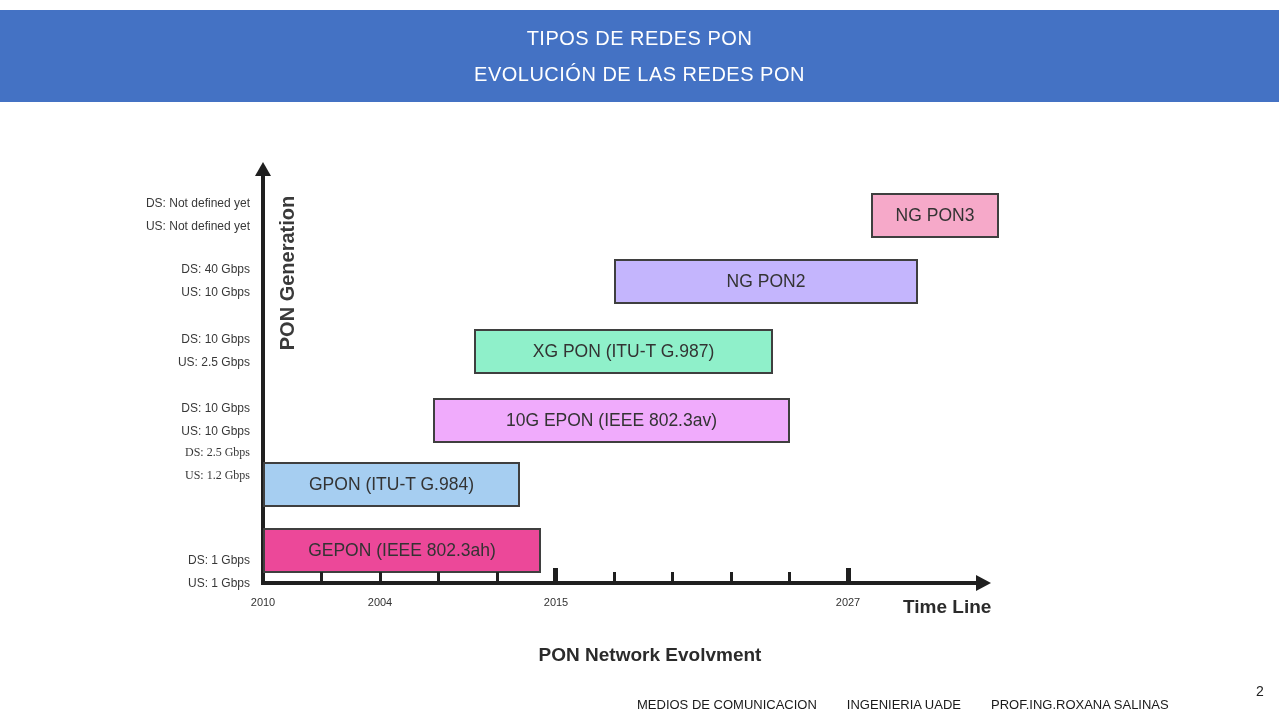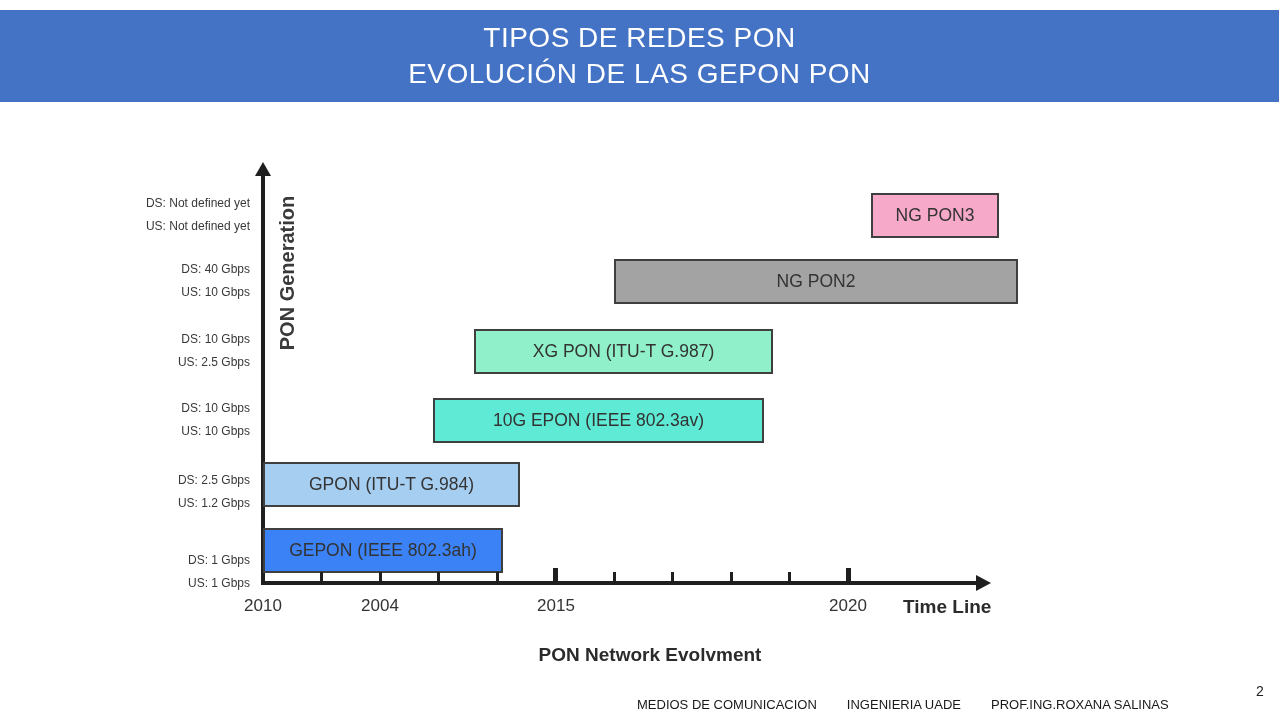--- a/index.html
+++ b/index.html
@@ -9,21 +9,21 @@
     font-family:"Liberation Sans", sans-serif;
     color:#333;
   }
   
   .banner{
     position:absolute;left:0;top:10px;width:1279px;height:92px;
     background:#4472C4;
     display:flex;flex-direction:column;align-items:center;justify-content:center;
   }
   .banner .line{
-    color:#ffffff;font-size:28px;font-weight:400;line-height:36px;
+    color:#ffffff;font-size:20px;font-weight:400;line-height:36px;
     letter-spacing:.5px;text-align:center;white-space:nowrap;
   }
   
   .axis{position:absolute;background:#1f1f1f;}
   #y-axis{left:261px;top:172px;width:4px;height:412px;}
   #x-axis{left:261px;top:581px;width:717px;height:4px;}
   .arrow-up{
     position:absolute;left:255px;top:162px;width:0;height:0;
     border-left:8px solid transparent;border-right:8px solid transparent;
     border-bottom:14px solid #1f1f1f;
@@ -45,21 +45,21 @@
   .caption{
     position:absolute;left:650px;top:644px;transform:translateX(-50%);
     font-size:19px;font-weight:700;color:#2b2b2b;white-space:nowrap;
   }
   
   .tick{position:absolute;background:#1f1f1f;}
   .tick.minor{width:3px;height:9px;top:572px;}
   .tick.major{width:5px;height:13px;top:568px;}
   .tick-label{
     position:absolute;top:596px;transform:translateX(-50%);
-    font-size:17px;color:#333;white-space:nowrap;
+    font-size:11px;color:#333;white-space:nowrap;
   }
   
   .bar{
     position:absolute;height:45px;box-sizing:border-box;
     border:2px solid #3f3f3f;
     display:flex;align-items:center;justify-content:center;
   }
   .bar .bar-label{
     font-size:17.5px;color:#333;font-weight:500;white-space:nowrap;
   }
@@ -78,62 +78,62 @@
   .page-number{
     position:absolute;left:1256px;top:683px;
     font-size:14px;color:#222;
   }
 </style>
 </head>
 <body>
 
 <div class="banner">
   <div class="line">TIPOS DE REDES PON</div>
-  <div class="line">EVOLUCIÓN DE LAS GEPON PON</div>
+  <div class="line">EVOLUCIÓN DE LAS REDES PON</div>
 </div>
 
 <div id="y-axis" class="axis"></div>
 <div class="arrow-up"></div>
 <div id="x-axis" class="axis"></div>
 <div class="arrow-right"></div>
 
 <div class="y-axis-label">PON Generation</div>
 <div class="x-axis-label">Time Line</div>
 <div class="caption">PON Network Evolvment</div>
 
 <div id="chart-layer">
-    <div class="bar" style="left: 263px; top: 528px; width: 240px; background: #3b82f6;">
+    <div class="bar" style="left: 263px; top: 528px; width: 278px; background: #ec4899;">
       <span class="bar-label">GEPON (IEEE 802.3ah)</span>
     </div>
     <div class="rate-label" style="top: 550px; margin-top: 22px;">
       <div>DS: 1 Gbps</div>
       <div>US: 1 Gbps</div>
     </div>
     <div class="bar" style="left: 263px; top: 462px; width: 257px; background: rgb(166, 206, 241);">
       <span class="bar-label">GPON (ITU-T G.984)</span>
     </div>
-    <div class="rate-label" style="top: 492px;">
+    <div class="rate-label" style="top: 464px; font-family: Liberation Serif, serif;">
       <div>DS: 2.5 Gbps</div>
       <div>US: 1.2 Gbps</div>
     </div>
-    <div class="bar" style="left: 433px; top: 398px; width: 331px; background: #5eead4;">
+    <div class="bar" style="left: 433px; top: 398px; width: 357px; background: #f0abfc;">
       <span class="bar-label">10G EPON (IEEE 802.3av)</span>
     </div>
     <div class="rate-label" style="top: 420px;">
       <div>DS: 10 Gbps</div>
       <div>US: 10 Gbps</div>
     </div>
     <div class="bar" style="left: 474px; top: 329px; width: 299px; background: rgb(143, 240, 202);">
       <span class="bar-label">XG PON (ITU-T G.987)</span>
     </div>
     <div class="rate-label" style="top: 351px;">
       <div>DS: 10 Gbps</div>
       <div>US: 2.5 Gbps</div>
     </div>
-    <div class="bar" style="left: 614px; top: 259px; width: 404px; background: #a3a3a3; text-align: center;">
+    <div class="bar" style="left: 614px; top: 259px; width: 304px; background: #c4b5fd; text-align: center;">
       <span class="bar-label">NG PON2</span>
     </div>
     <div class="rate-label" style="top: 281px;">
       <div>DS: 40 Gbps</div>
       <div>US: 10 Gbps</div>
     </div>
     <div class="bar" style="left: 871px; top: 193px; width: 128px; background: rgb(246, 169, 201);">
       <span class="bar-label">NG PON3</span>
     </div>
     <div class="rate-label" style="top: 215px;">
@@ -146,21 +146,21 @@
     <div class="tick minor" style="left: 496px;"></div>
     <div class="tick minor" style="left: 613px;"></div>
     <div class="tick minor" style="left: 671px;"></div>
     <div class="tick minor" style="left: 730px;"></div>
     <div class="tick minor" style="left: 788px;"></div>
     <div class="tick major" style="left: 553px;"></div>
     <div class="tick major" style="left: 846px;"></div>
     <div class="tick-label" style="left: 263px;">2010</div>
     <div class="tick-label" style="left: 380px;">2004</div>
     <div class="tick-label" style="left: 556px;">2015</div>
-    <div class="tick-label" style="left: 848px;">2020</div>
+    <div class="tick-label" style="left: 848px;">2027</div>
   </div>
 
 <div class="footer">
   <span>MEDIOS DE COMUNICACION</span>
   <span>INGENIERIA  UADE</span>
   <span>PROF.ING.ROXANA SALINAS</span>
 </div>
 <div class="page-number">2</div>
 
 </body></html>

